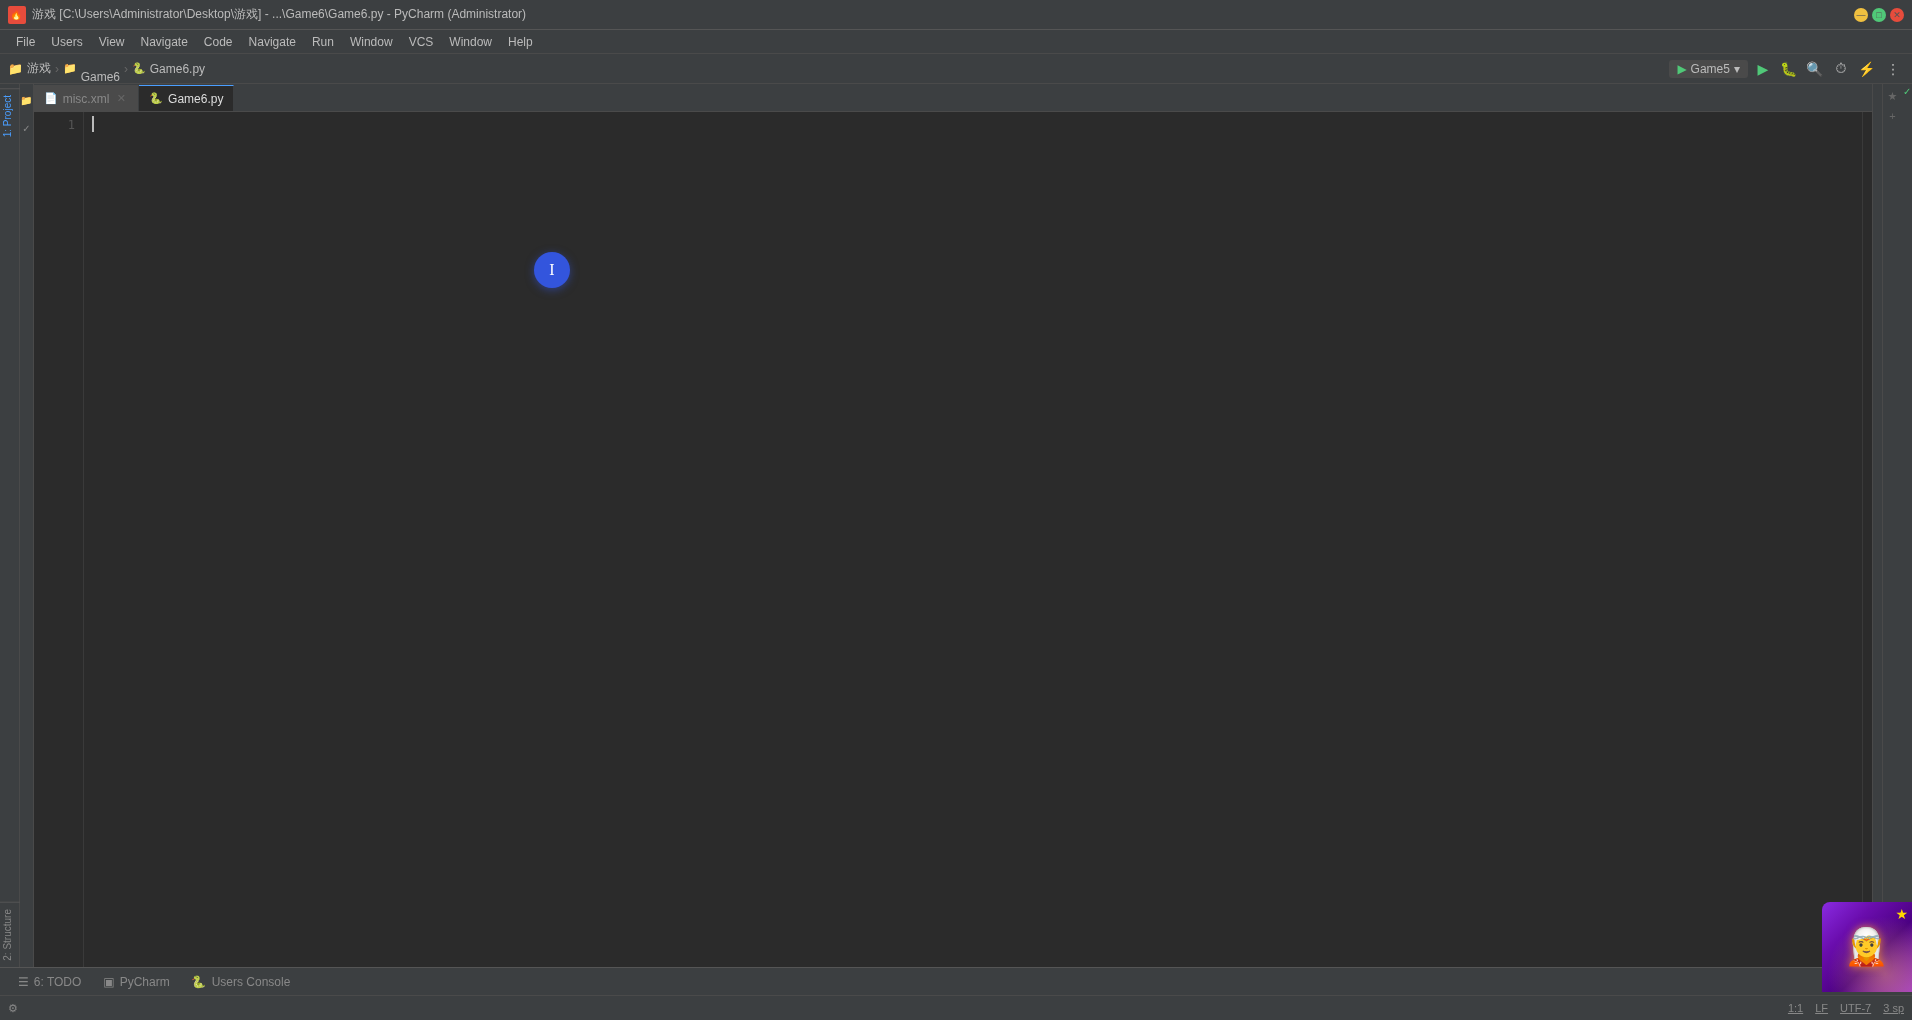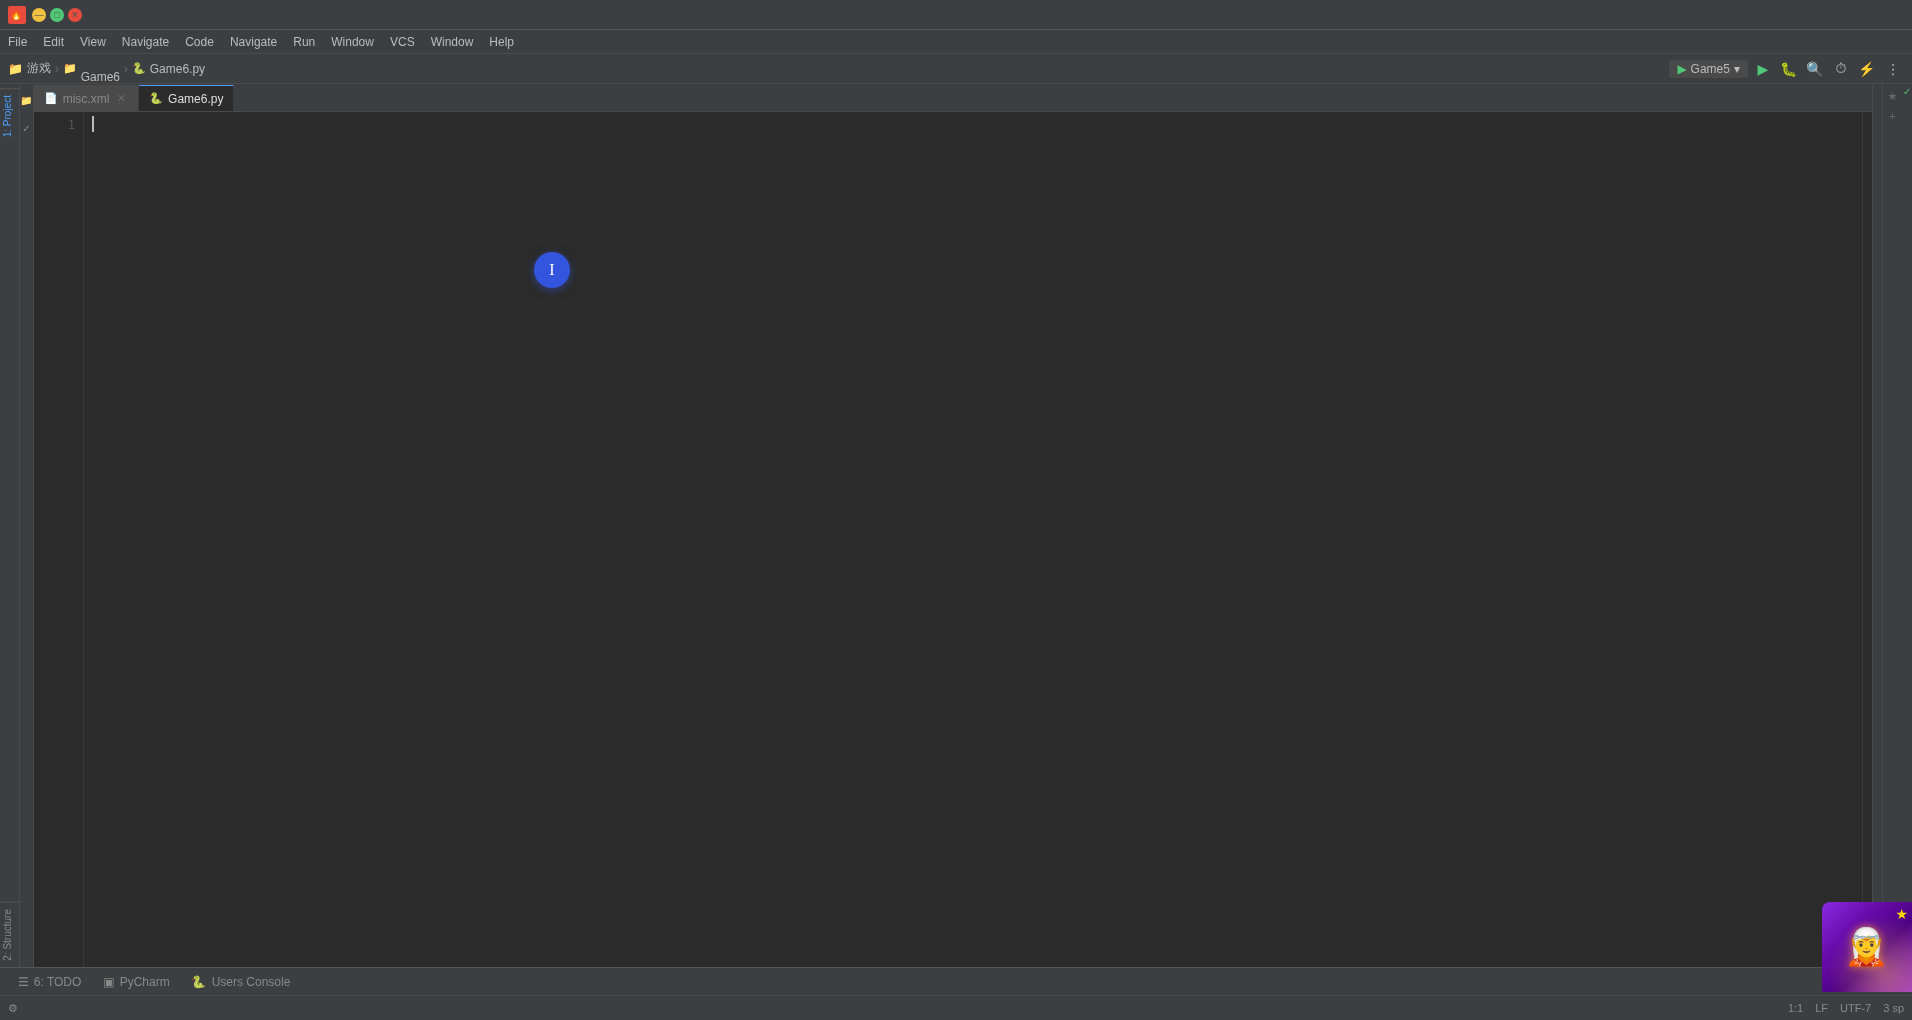--- a/index.html
+++ b/index.html
@@ -61,21 +61,21 @@
     .win-btn.minimize { background: #f0c040; }
     .win-btn.maximize { background: #50c878; }
     .win-btn.close { background: #e74c3c; }
 
     
     #menubar {
       height: 24px;
       background: #3c3f41;
       display: flex;
       align-items: center;
-      padding: 0 0;
+      padding: 0 8px;
       border-bottom: 1px solid #4a4a4a;
     }
     .menu-item {
       padding: 2px 8px;
       color: #bbbbbb;
       font-size: 12px;
       cursor: pointer;
       border-radius: 2px;
     }
 
@@ -392,30 +392,31 @@
       justify-content: center;
     }
   </style>
 </head>
 <body>
 
 <div id="titlebar">
   <div class="app-icon">
     <span style="font-size:10px;">🔥</span>
   </div>
+  <span class="title-text">游戏 [C:\Users\Administrator\Desktop\游戏] - ...\Game6\Game6.py - PyCharm (Administrator)</span>
   <div class="window-controls">
     <div class="win-btn minimize">—</div>
     <div class="win-btn maximize">□</div>
     <div class="win-btn close">✕</div>
   </div>
 </div>
 
 <div id="menubar">
   <div class="menu-item">File</div>
-  <div class="menu-item">Edit</div>
+  <div class="menu-item">Users</div>
   <div class="menu-item">View</div>
   <div class="menu-item">Navigate</div>
   <div class="menu-item">Code</div>
   <div class="menu-item">Navigate</div>
   <div class="menu-item">Run</div>
   <div class="menu-item">Window</div>
   <div class="menu-item">VCS</div>
   <div class="menu-item">Window</div>
   <div class="menu-item">Help</div>
 </div>
@@ -514,21 +515,21 @@
   <div class="bottom-tab">
     <span>🐍</span>
     <span>Users Console</span>
   </div>
 </div>
 
 <div id="statusbar" style="height:25px; background:#3c3f41; display:flex; align-items:center; padding:0 8px; border-top:1px solid #4a4a4a; font-size:11px; color:#888; gap:8px;">
   <div class="status-left">
     <span style="font-size:11px;">⚙</span>
   </div>
-  <div class="status-right" style="margin-left:auto; display:flex; align-items:center; gap:12px;">
+  <div class="status-right" style="margin-left:auto; display:flex; align-items:center; gap:12px;text-decoration:underline;">
     <span class="status-item">1:1</span>
     <span class="status-item">LF</span>
     <span class="status-item">UTF-7</span>
     <span class="status-item">3 sp</span>
   </div>
 </div>
 
 <div id="char-art" style="position:fixed; bottom:28px; right:0; width:90px; height:90px; z-index:100; overflow:hidden;">
   <div class="char-art-bg" style="width:90px; height:90px; background:linear-gradient(135deg, #8a2be2 0%, #6a0dad 30%, #4b0082 60%, #9932cc 100%); border-radius:8px 0 0 0; display:flex; align-items:flex-end; justify-content:flex-end; overflow:hidden; position:relative;">
 

